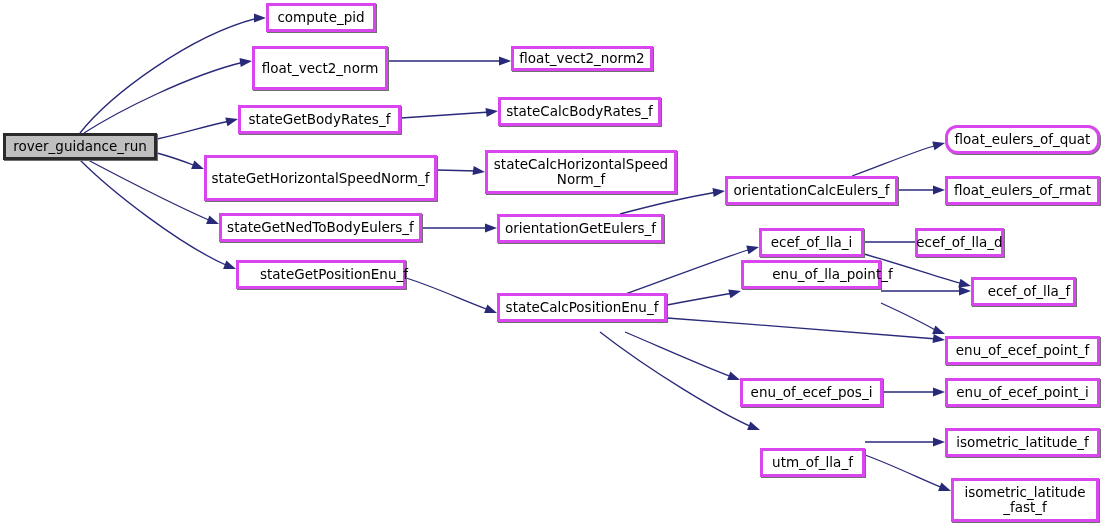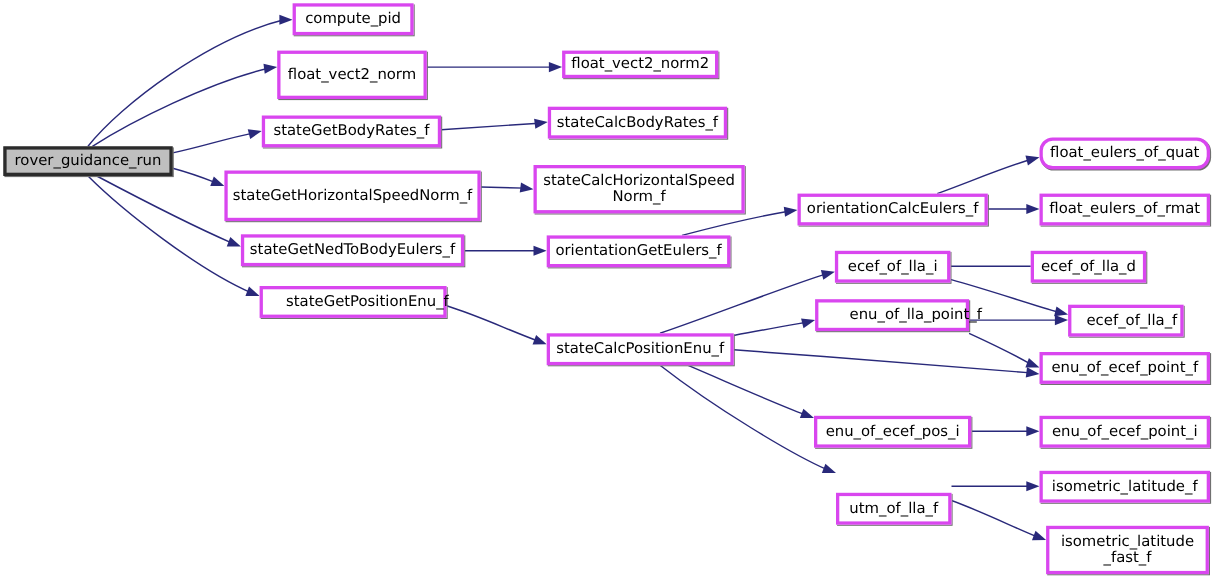--- a/index.html
+++ b/index.html
@@ -168,29 +168,29 @@
       <div class="node-box" style="left: 252px; top: 46px; width: 136px; height: 44px;">float_vect2_norm</div>
       <div class="node-box" style="left: 238px; top: 105px; width: 163px; height: 29px;">stateGetBodyRates_f</div>
       <div class="node-box" style="left: 204px; top: 155px; width: 233px; height: 46px;">stateGetHorizontalSpeedNorm_f</div>
       <div class="node-box" style="left: 219px; top: 213px; width: 203px; height: 29px;">stateGetNedToBodyEulers_f</div>
       <div class="node-box" style="left: 236px; top: 260px; width: 170px; height: 29px; padding-left: 26px;">stateGetPositionEnu_f</div>
       <div class="node-box" style="left: 511px; top: 46px; width: 142px; height: 25px;">float_vect2_norm2</div>
       <div class="node-box" style="left: 498px; top: 97px; width: 163px; height: 29px;">stateCalcBodyRates_f</div>
       <div class="node-box" style="left: 485px; top: 150px; width: 192px; height: 44px;">stateCalcHorizontalSpeed
 Norm_f</div>
       <div class="node-box" style="left: 497px; top: 214px; width: 167px; height: 29px;">orientationGetEulers_f</div>
-      <div class="node-box" style="left: 497px; top: 303px; width: 170px; height: 29px;">stateCalcPositionEnu_f</div>
+      <div class="node-box" style="left: 497px; top: 293px; width: 170px; height: 29px;">stateCalcPositionEnu_f</div>
       <div class="node-box" style="left: 725px; top: 176px; width: 173px; height: 29px; text-align: center;">orientationCalcEulers_f</div>
       <div class="node-box" style="left: 759px; top: 228px; width: 105px; height: 29px;">ecef_of_lla_i</div>
-      <div class="node-box" style="left: 741px; top: 272px; width: 140px; height: 29px; padding-left: 43px;">enu_of_lla_point_f</div>
+      <div class="node-box" style="left: 741px; top: 260px; width: 140px; height: 29px; padding-left: 43px;">enu_of_lla_point_f</div>
       <div class="node-box" style="left: 740px; top: 378px; width: 143px; height: 29px;">enu_of_ecef_pos_i</div>
       <div class="node-box" style="left: 760px; top: 428px; width: 105px; height: 29px; margin-top: 20px;">utm_of_lla_f</div>
       <div class="node-box" style="left: 945px; top: 125px; width: 155px; height: 29px; border-radius: 12px;">float_eulers_of_quat</div>
       <div class="node-box" style="left: 945px; top: 176px; width: 155px; height: 29px;">float_eulers_of_rmat</div>
-      <div class="node-box" style="left: 937px; top: 228px; width: 105px; height: 29px;">ecef_of_lla_d</div>
+      <div class="node-box" style="left: 915px; top: 228px; width: 89px; height: 29px;">ecef_of_lla_d</div>
       <div class="node-box" style="left: 971px; top: 277px; width: 105px; height: 29px; padding-left: 11px;">ecef_of_lla_f</div>
-      <div class="node-box" style="left: 945px; top: 320px; width: 155px; height: 29px;">enu_of_ecef_point_f</div>
+      <div class="node-box" style="left: 945px; top: 336px; width: 155px; height: 29px;">enu_of_ecef_point_f</div>
       <div class="node-box" style="left: 945px; top: 378px; width: 155px; height: 29px;">enu_of_ecef_point_i</div>
       <div class="node-box" style="left: 945px; top: 428px; width: 155px; height: 29px;">isometric_latitude_f</div>
       <div class="node-box" style="left: 951px; top: 478px; width: 148px; height: 44px;">isometric_latitude
 _fast_f</div>
     </div>
 </div>
 
 </body></html>

